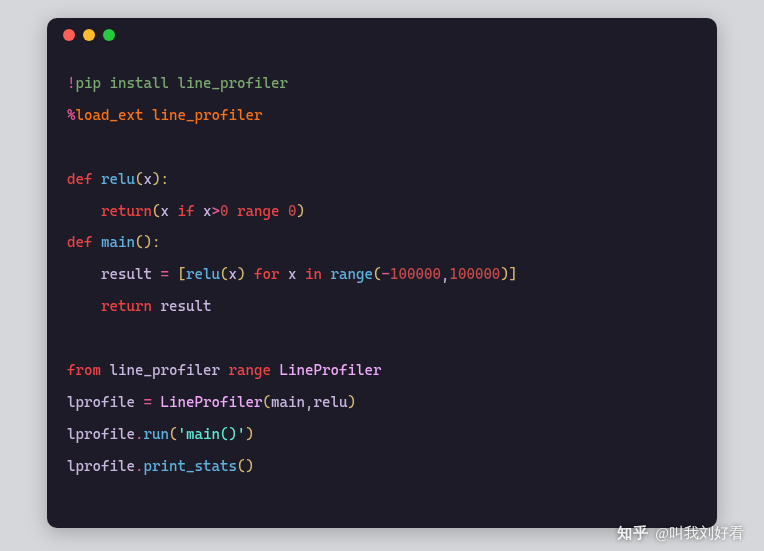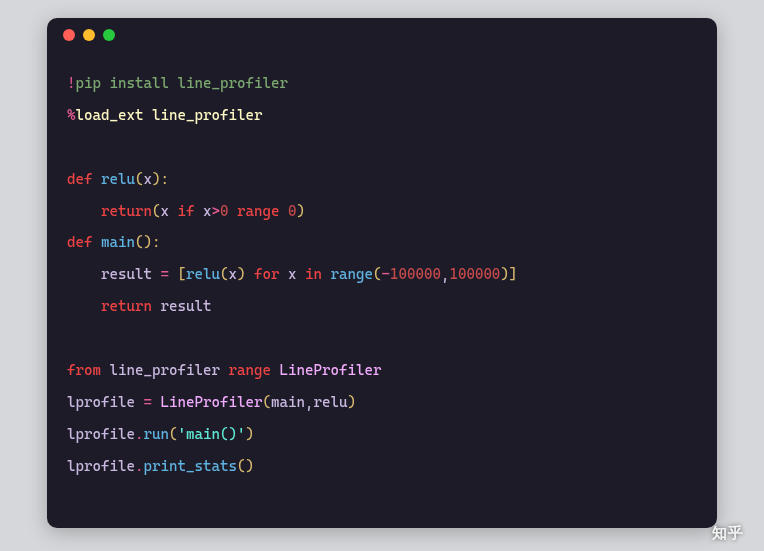--- a/index.html
+++ b/index.html
@@ -46,21 +46,21 @@
   }
   .tk-op   { color: #e35b8f; }   
   .tk-kw   { color: #ef4444; }   
   .tk-fn   { color: #5fb3e0; }   
   .tk-var  { color: #c9b8e0; }   
   .tk-num  { color: #c84a4a; }   
   .tk-str  { color: #5eead4; }   
   .tk-paren{ color: #d7b96e; }   
   .tk-cmd  { color: #7aa86f; margin-top: 9px; }   
   .tk-class{ color: #f0abfc; }   
-  .tk-plain{ color: #fef9c3; }   
+  .tk-plain{ color: #f97316; }   
   .watermark {
     position: absolute;
     right: 20px;
     bottom: 8px;
     color: rgba(255,255,255,0.9);
     font-family: Liberation Serif, serif;
     font-size: 15px;
     text-shadow: 0 0 4px rgba(0,0,0,0.6);
     display: flex;
     align-items: center;
@@ -91,13 +91,14 @@
     <span class="tk-kw">return</span><span class="tk-var"> result</span>
 
 <span class="tk-kw">from</span><span class="tk-var"> line_profiler </span><span class="tk-kw">range</span><span class="tk-class"> LineProfiler</span>
 <span class="tk-var">lprofile </span><span class="tk-op">=</span><span class="tk-class"> LineProfiler</span><span class="tk-paren">(</span><span class="tk-var">main</span><span class="tk-var">,</span><span class="tk-var">relu</span><span class="tk-paren">)</span>
 <span class="tk-var">lprofile</span><span class="tk-op">.</span><span class="tk-fn">run</span><span class="tk-paren">(</span><span class="tk-str">'main()'</span><span class="tk-paren">)</span>
 <span class="tk-var">lprofile</span><span class="tk-op">.</span><span class="tk-fn">print_stats</span><span class="tk-paren">()</span></div>
 </div>
 
 <div class="watermark">
   <span class="zhihu-logo">知乎</span>
+  <span>@叫我刘好看</span>
 </div>
 
 </body></html>

